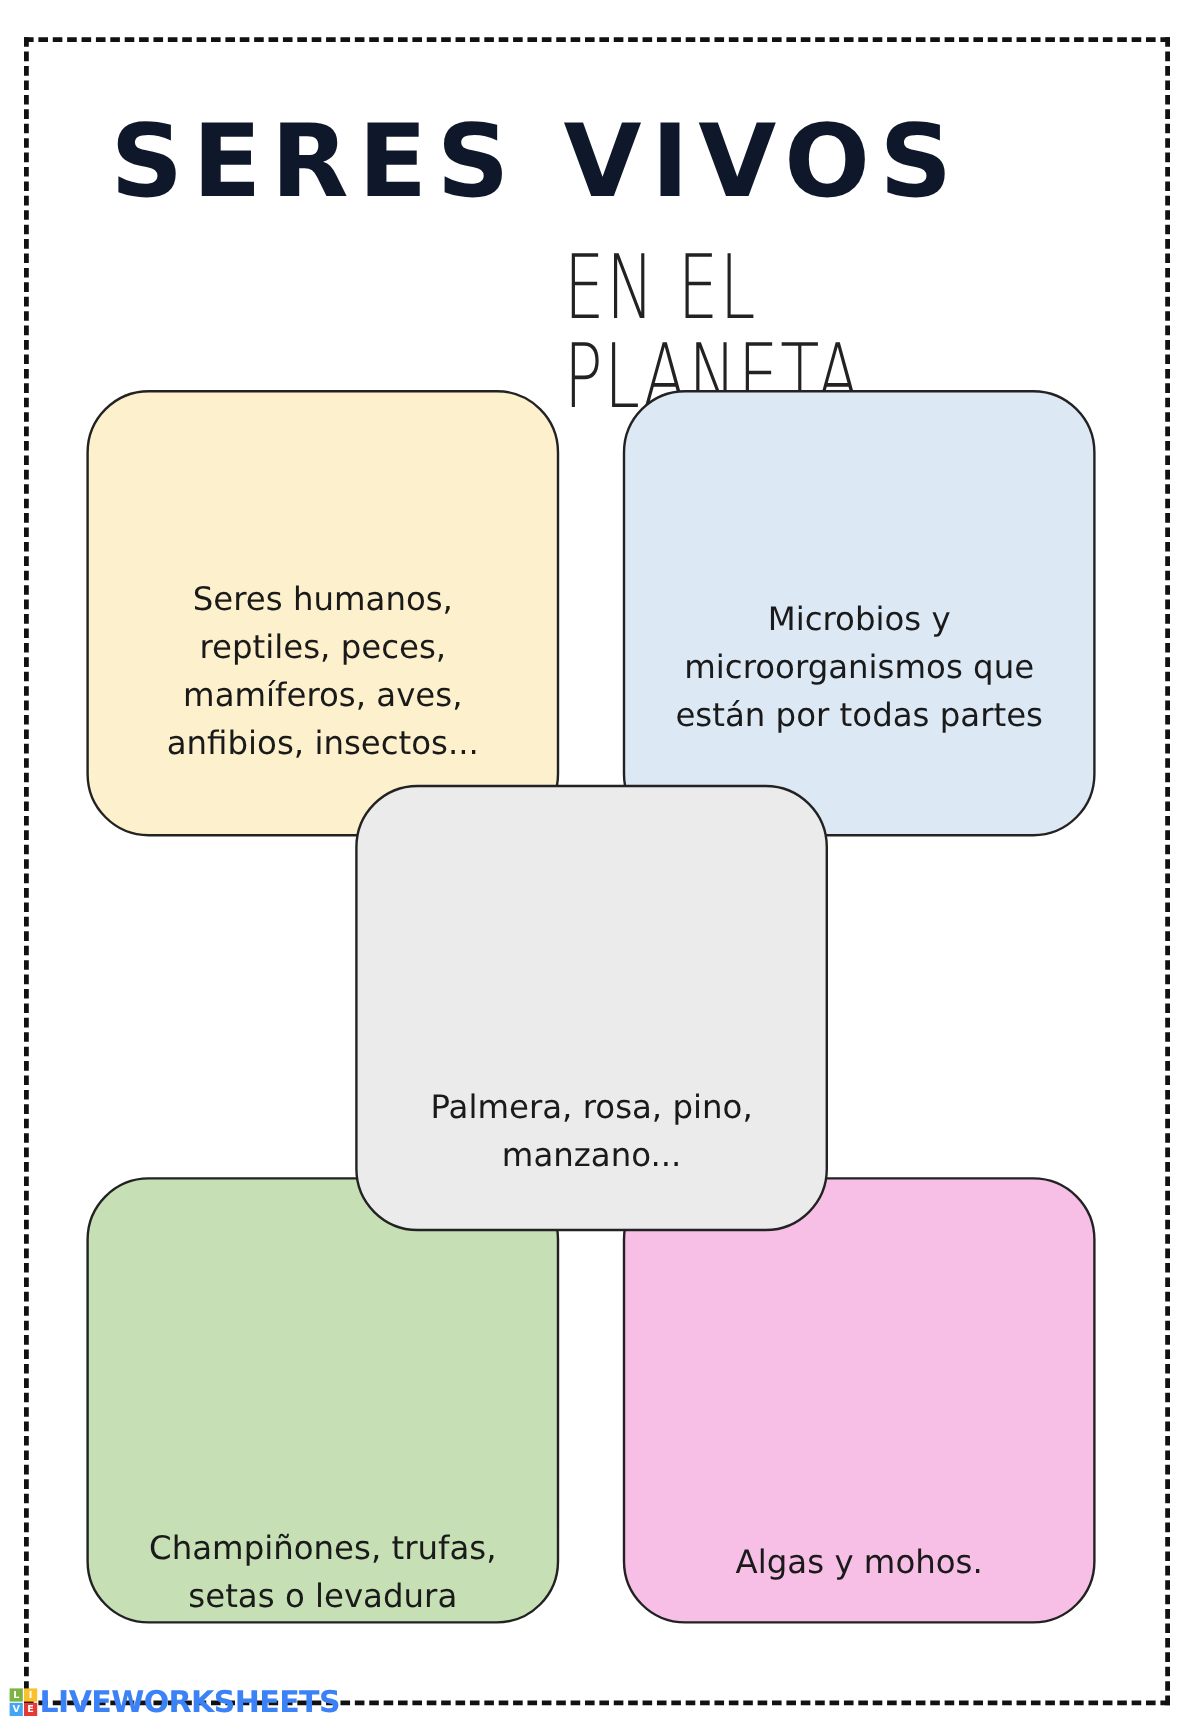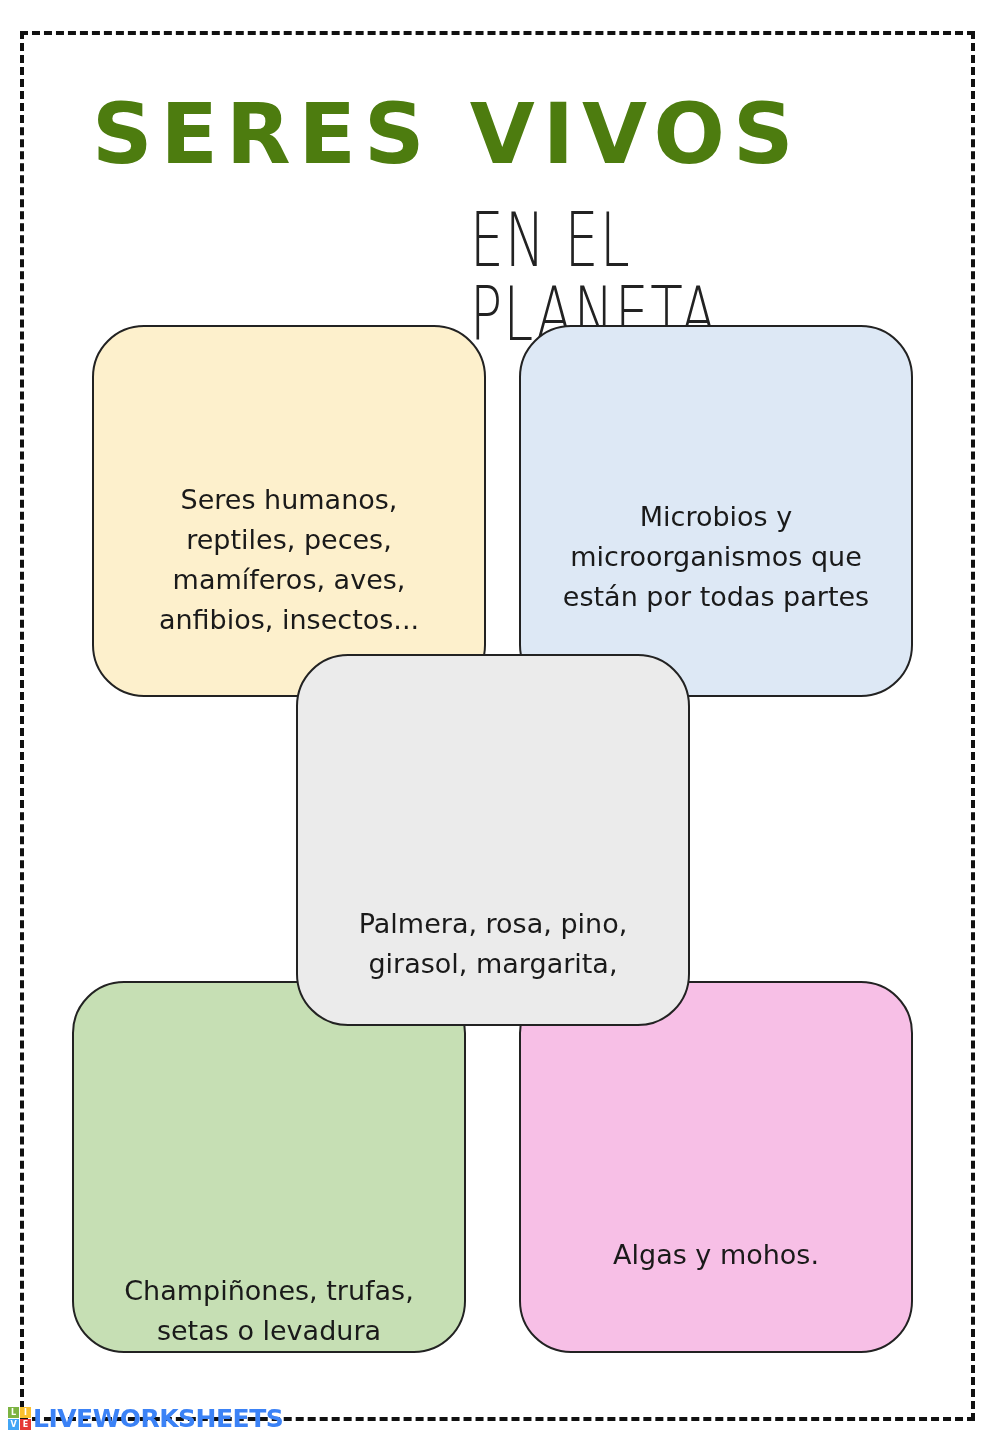--- a/index.html
+++ b/index.html
@@ -1,26 +1,26 @@
 <!DOCTYPE html>
 <html><head>
 <meta charset="utf-8">
 <style>
   html, body { margin: 0; padding: 0; background: #ffffff; }
   body { width: 1000px; height: 1443px; position: relative; overflow: hidden; font-family: "DejaVu Sans", sans-serif; color: #1a1a1a; }
   .frame { position: absolute; left: 20px; top: 31px; width: 955px; height: 1390px; border: 4px dashed #111; box-sizing: border-box; }
-  .title { position: absolute; left: 92px; top: 92px; font-family: "DejaVu Sans", sans-serif; font-weight: bold; font-size: 84px; letter-spacing: 8px; color: #4d7c0f; line-height: 1; }
+  .title { position: absolute; left: 92px; top: 92px; font-family: "DejaVu Sans", sans-serif; font-weight: bold; font-size: 84px; letter-spacing: 8px; color: #0f172a; line-height: 1; }
   .subtitle { position: absolute; left: 470px; top: 203px; font-family: "DejaVu Sans", sans-serif; font-weight: 200; font-size: 74px; letter-spacing: 2px; color: #222; line-height: 1; transform: scaleX(0.72); transform-origin: left top; -webkit-text-stroke: 0; font-stretch: condensed; }
   .box { position: absolute; width: 394px; height: 372px; border: 2px solid #222; border-radius: 52px; box-sizing: border-box; display: flex; align-items: flex-end; justify-content: center; text-align: center; font-family: "DejaVu Sans", sans-serif; font-size: 27px; line-height: 40px; color: #1a1a1a; }
   .box span { display: block; }
-  .b-animals { left: 72px; top: 325px; background: #fdf0cc; padding-bottom: 55px; margin-left: 20px; }
+  .b-animals { left: 72px; top: 325px; background: #fdf0cc; padding-bottom: 55px; }
   .b-microbes { left: 519px; top: 325px; background: #dde8f5; padding-bottom: 78px; justify-content: center; }
   .b-plants { left: 296px; top: 654px; background: #ebebeb; padding-bottom: 40px; z-index: 2; }
   .b-fungi { left: 72px; top: 981px; background: #c6dfb4; }
-  .b-algae { left: 519px; top: 981px; background: #f7bfe6; padding-bottom: 76px; }
+  .b-algae { left: 519px; top: 981px; background: #f7bfe6; padding-bottom: 28px; }
   .logo { position: absolute; left: 8px; top: 1406px; display: flex; align-items: center; z-index: 3; }
   .logo-icon { display: grid; grid-template-columns: 11px 11px; grid-template-rows: 11px 11px; gap: 1px; margin-right: 2px; }
   .logo-icon i { display: block; font-style: normal; font-size: 8px; line-height: 11px; text-align: center; color: #fff; font-weight: bold; }
   .logo-text { font-family: "DejaVu Sans", sans-serif; font-weight: bold; font-size: 25px; color: #3b82f6; letter-spacing: -0.5px; line-height: 1; }
 </style>
 </head>
 <body>
 
 <div class="frame"></div>
 
@@ -40,21 +40,21 @@
   <div>
     <span>Microbios y</span>
     <span>microorganismos que</span>
     <span>están por todas partes</span>
   </div>
 </div>
 
 <div class="box b-plants">
   <div>
     <span>Palmera, rosa, pino,</span>
-    <span>girasol, margarita,</span>
+    <span>manzano...</span>
   </div>
 </div>
 
 <div class="box b-fungi">
   <div>
     <span>Champiñones, trufas,</span>
     <span>setas o levadura</span>
   </div>
 </div>
 

